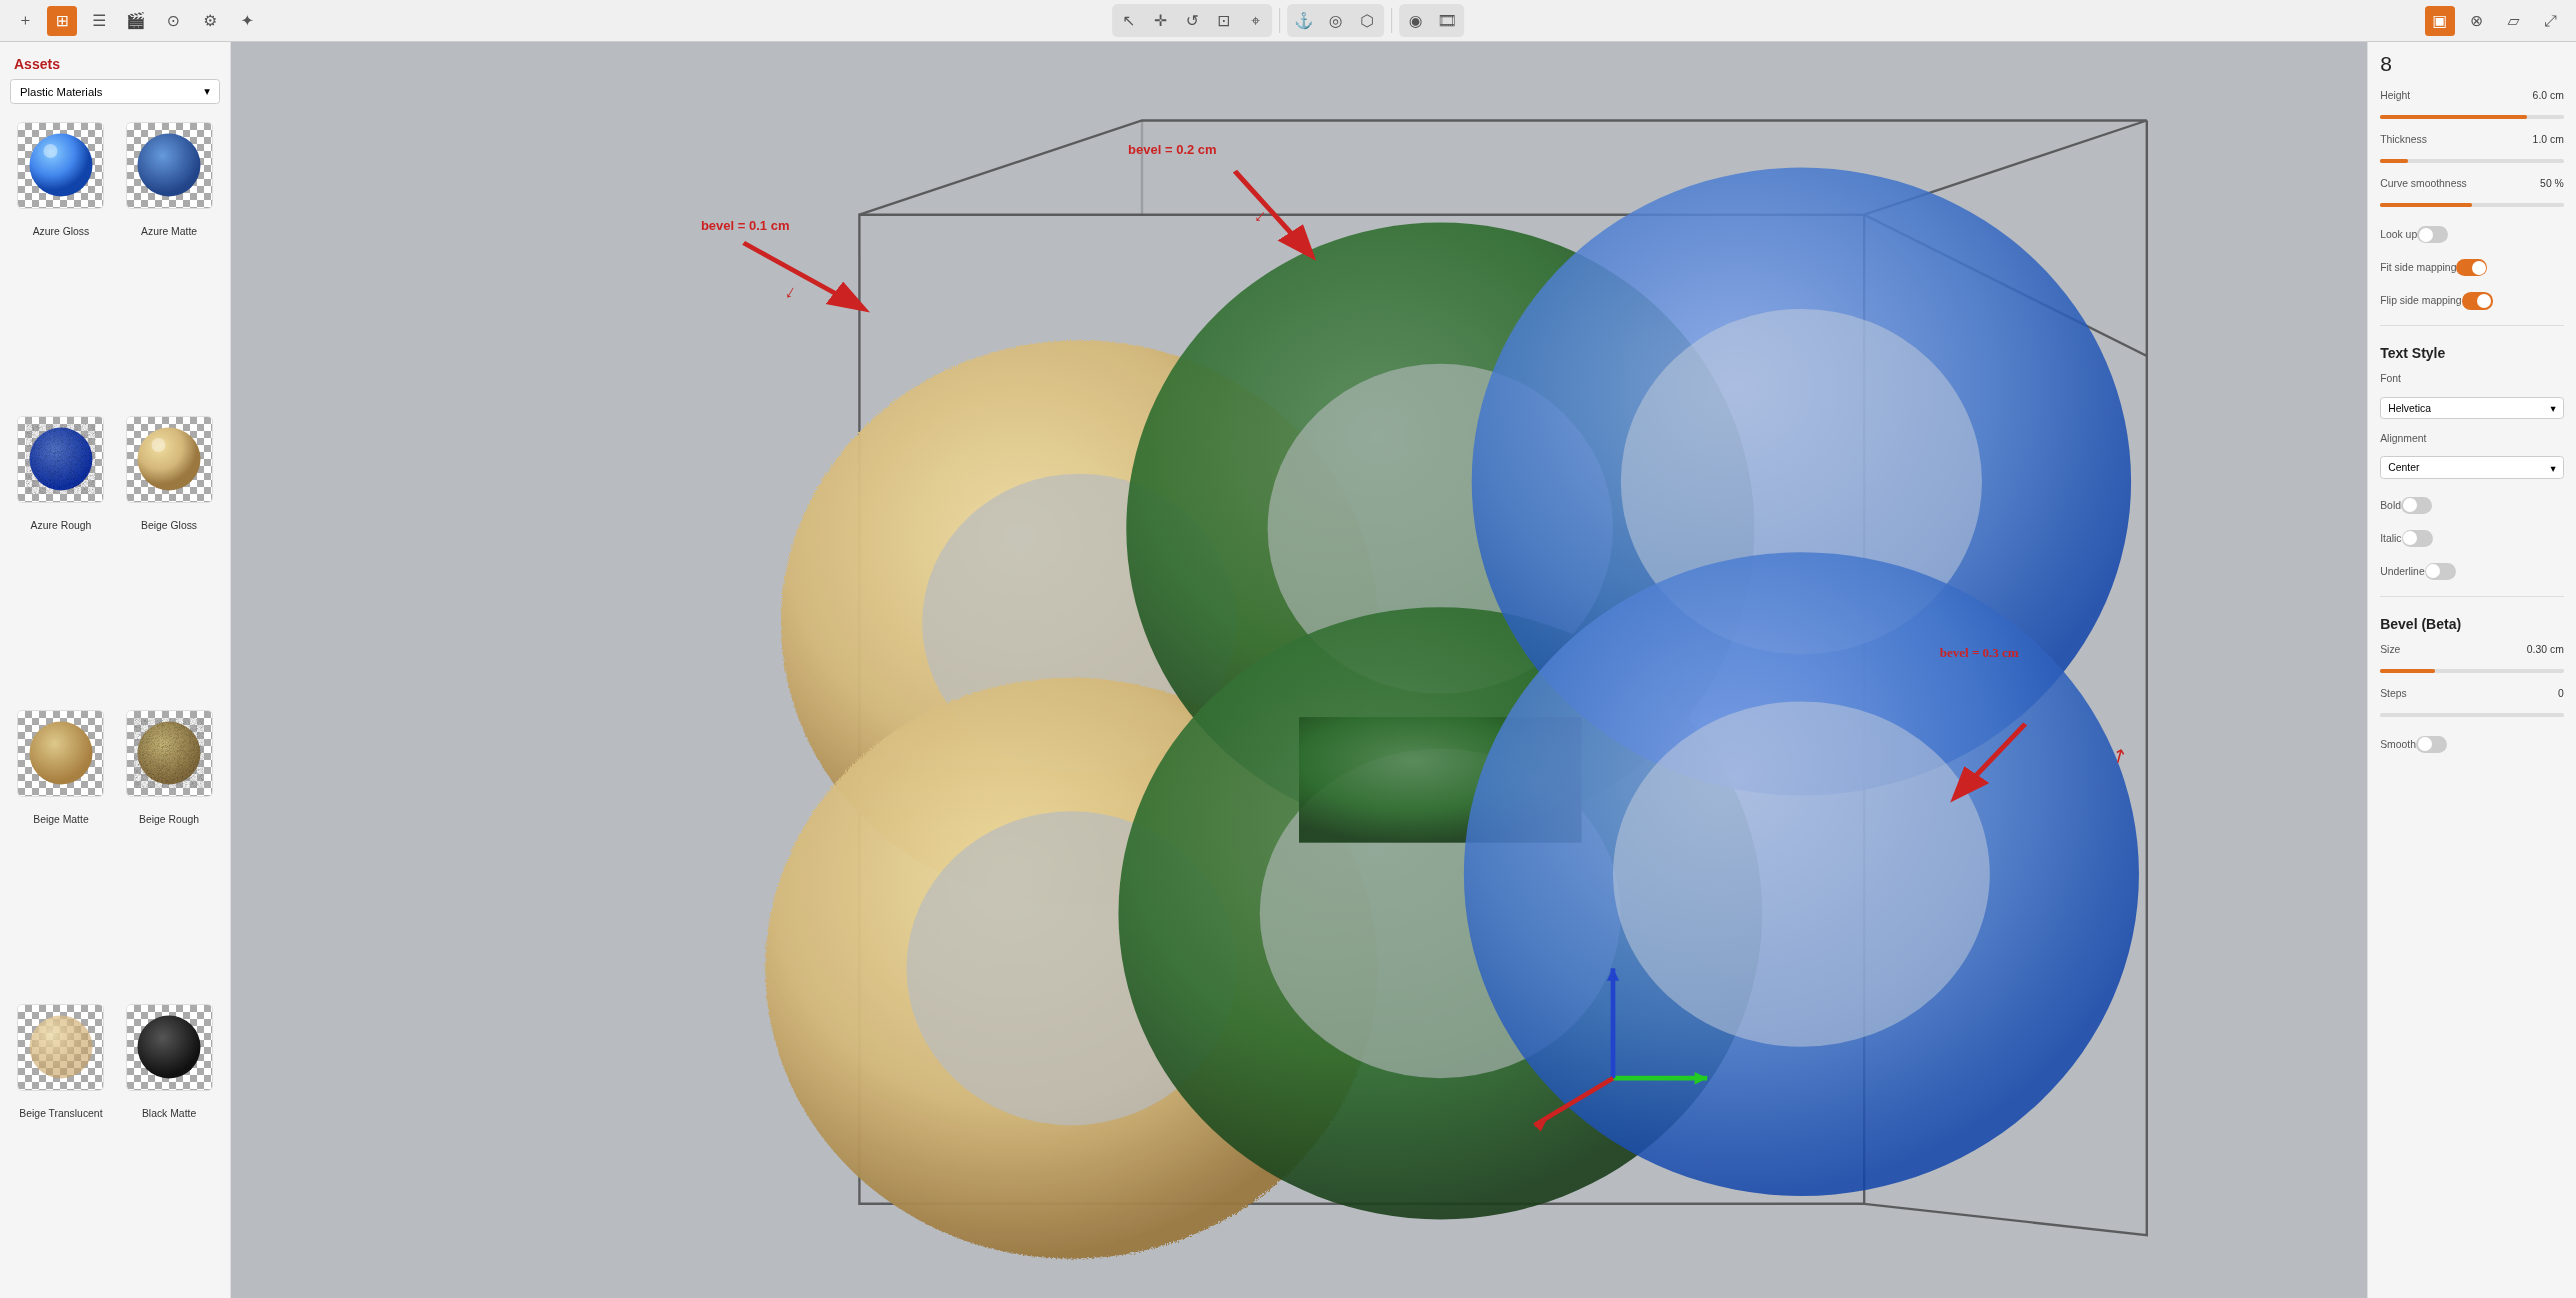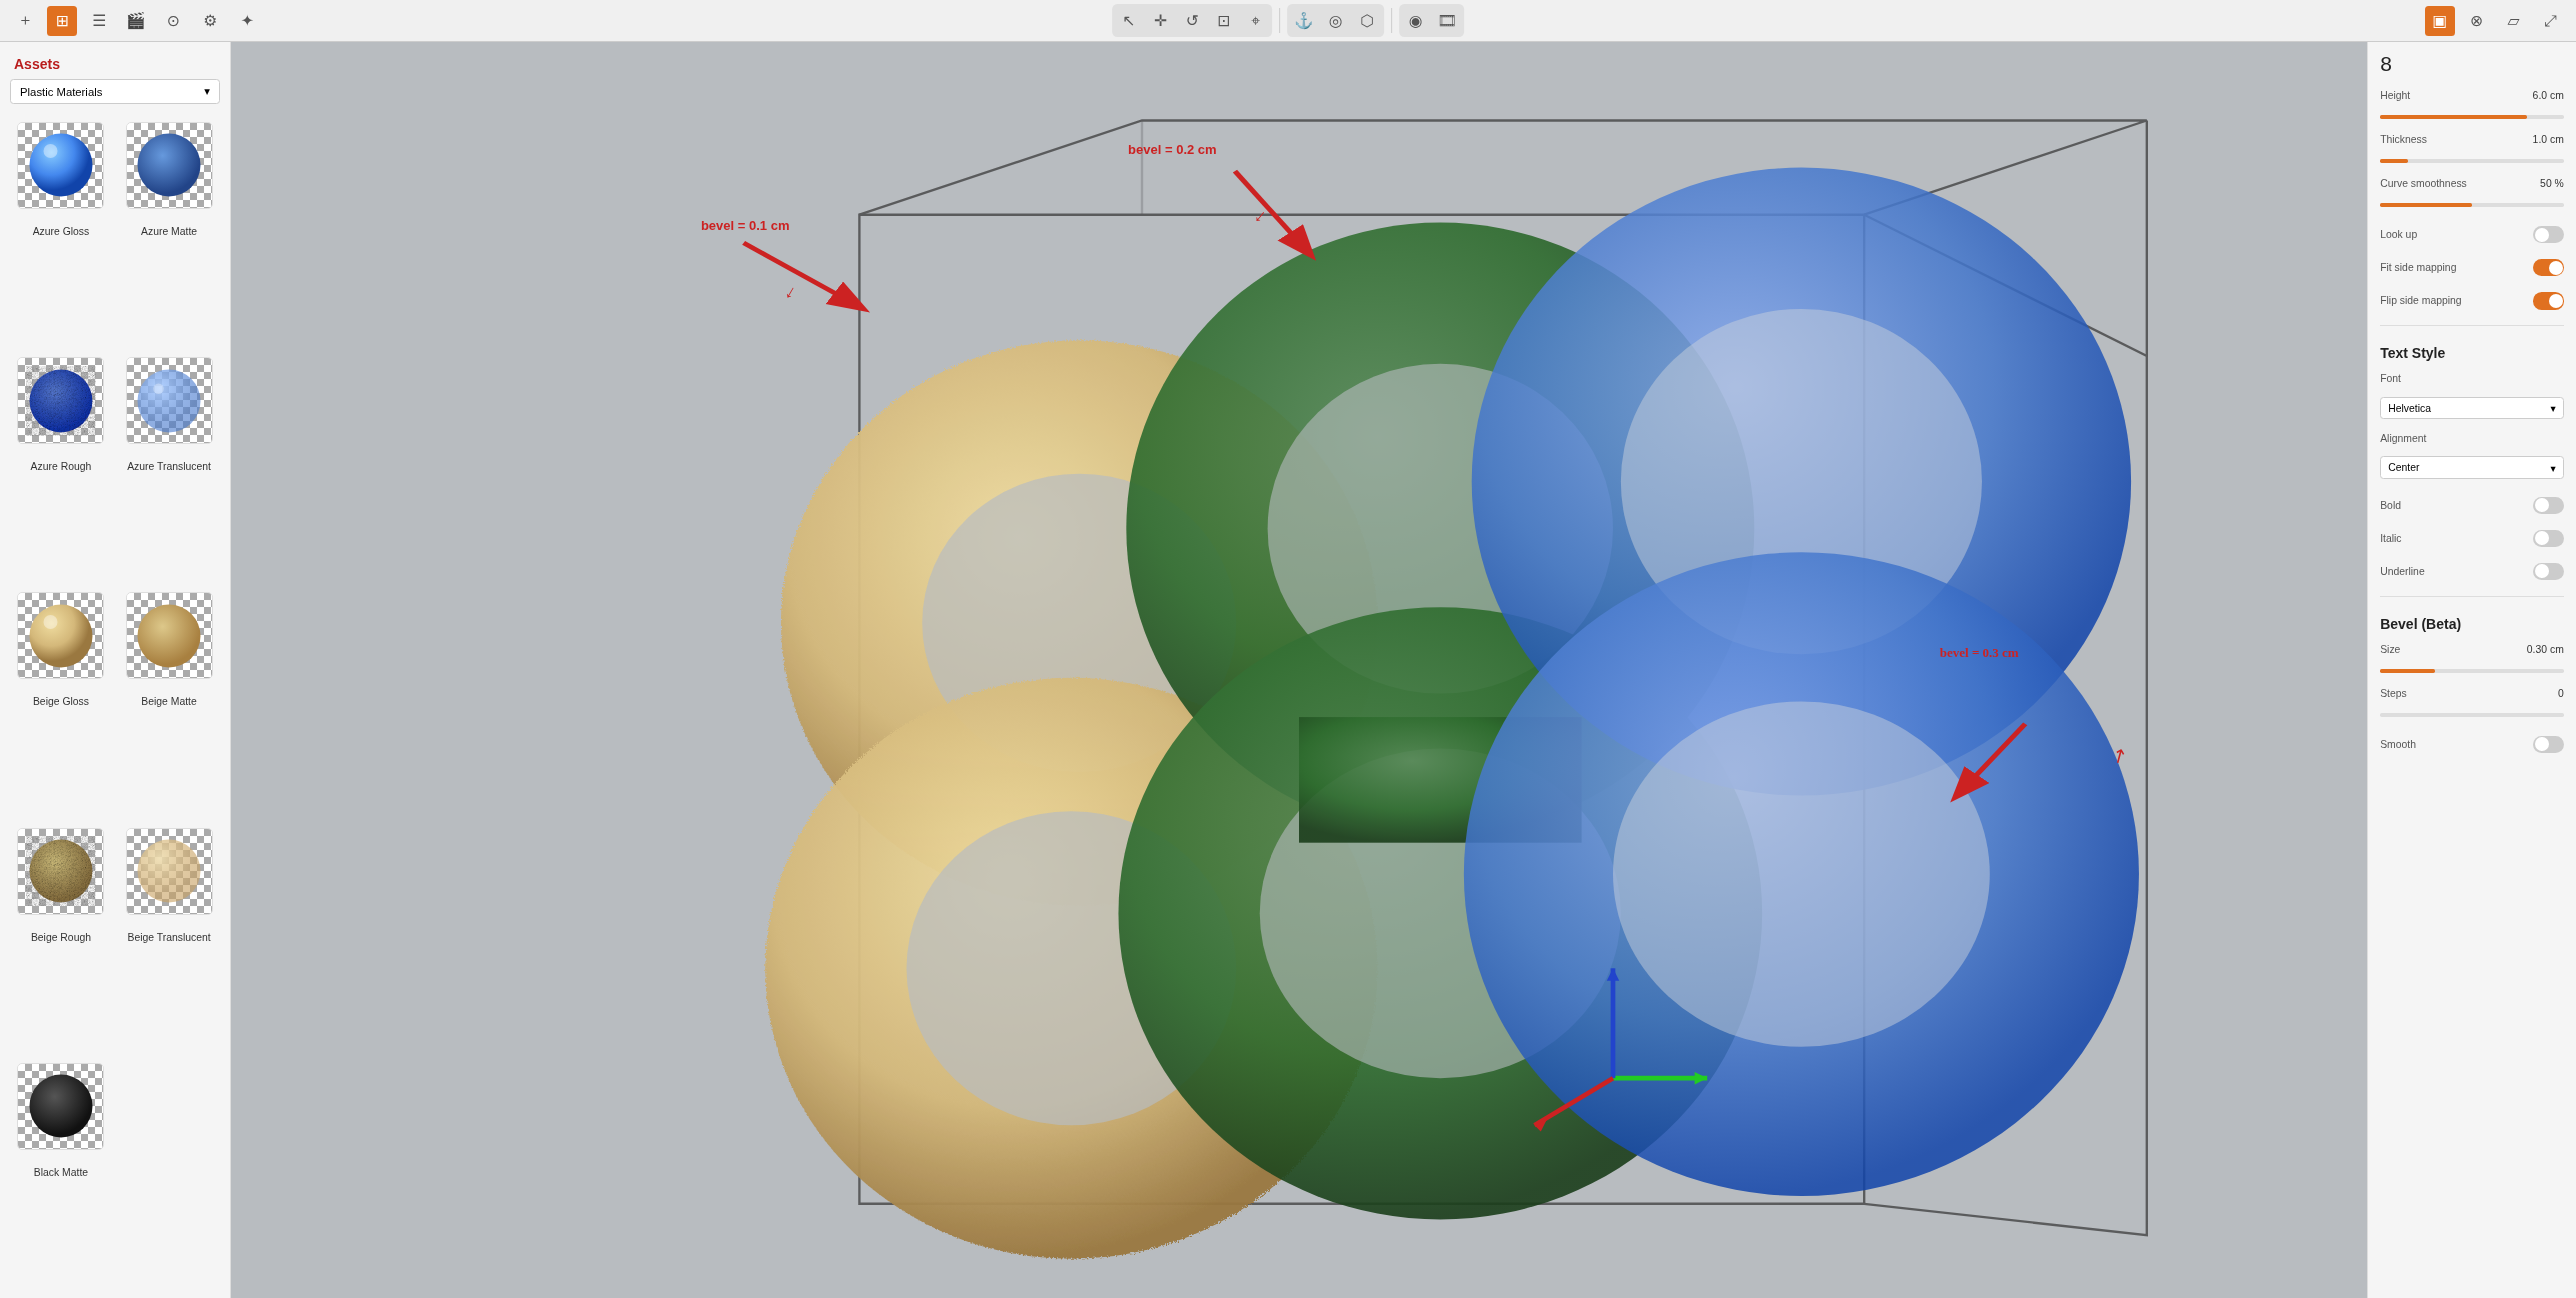--- a/index.html
+++ b/index.html
@@ -151,21 +151,21 @@
       position: relative;
     }
     .slider-fill {
       height: 100%;
       background: #e07020;
       border-radius: 1.7px;
     }
     .toggle-row {
       display: flex;
       align-items: center;
-      justify-content: space-between;
+      justify-content: flex-start;
       padding: 3.5px 0;
     }
     .toggle-label { font-size: 10.4px; color: #555; }
     .toggle {
       width: 31px; height: 17.4px;
       border-radius: 8.7px;
       position: relative;
       cursor: pointer;
       transition: background 0.2s;
     }
@@ -319,38 +319,20 @@
                     <feBlend in="SourceGraphic" in2="grey" mode="multiply"></feBlend>
                   </filter>
               </defs>
               <circle cx="40" cy="40" r="36" fill="url(#ar)" filter="url(#rough)"></circle>
             </svg>
           </div>
         </div>
         <span class="material-label">Azure Rough</span>
       </div>
 
-      <div class="material-item">
-        <div class="material-thumb">
-          <div class="material-thumb-bg"></div>
-          <div class="material-sphere">
-            <svg width="70" height="70" viewBox="0 0 80 80">
-              <defs>
-                <radialGradient id="at" cx="35%" cy="30%" r="60%">
-                  <stop offset="0%" stop-color="#aaccff" stop-opacity="0.9"></stop>
-                  <stop offset="100%" stop-color="#4477cc" stop-opacity="0.6"></stop>
-                </radialGradient>
-              </defs>
-              <circle cx="40" cy="40" r="36" fill="url(#at)"></circle>
-              <circle cx="28" cy="26" r="6" fill="white" opacity="0.3"></circle>
-            </svg>
-          </div>
-        </div>
-        <span class="material-label">Azure Translucent</span>
-      </div>
 
       <div class="material-item">
         <div class="material-thumb">
           <div class="material-thumb-bg"></div>
           <div class="material-sphere">
             <svg width="70" height="70" viewBox="0 0 80 80">
               <defs>
                 <radialGradient id="bg2" cx="35%" cy="30%" r="60%">
                   <stop offset="0%" stop-color="#f0dda0"></stop>
                   <stop offset="60%" stop-color="#d4b87a"></stop>

